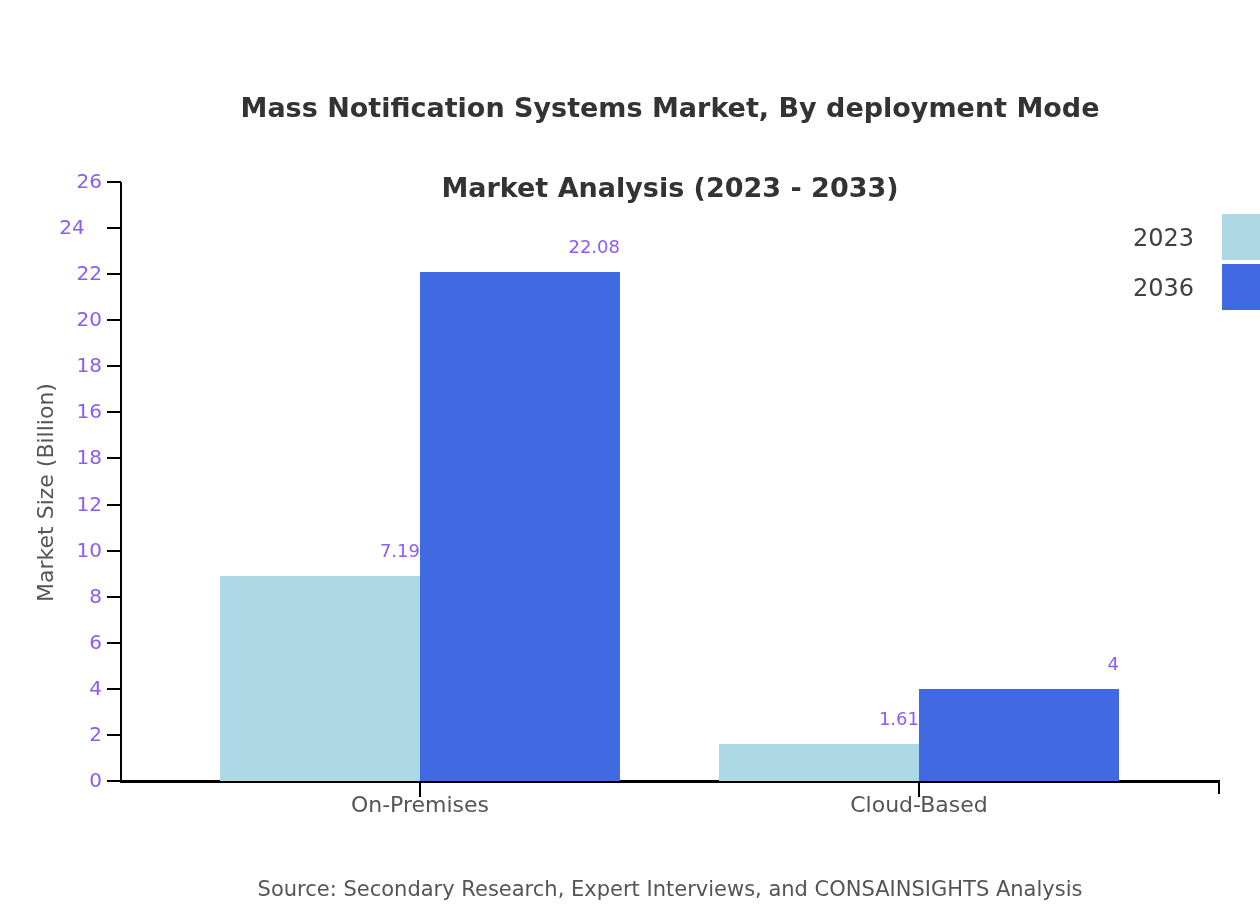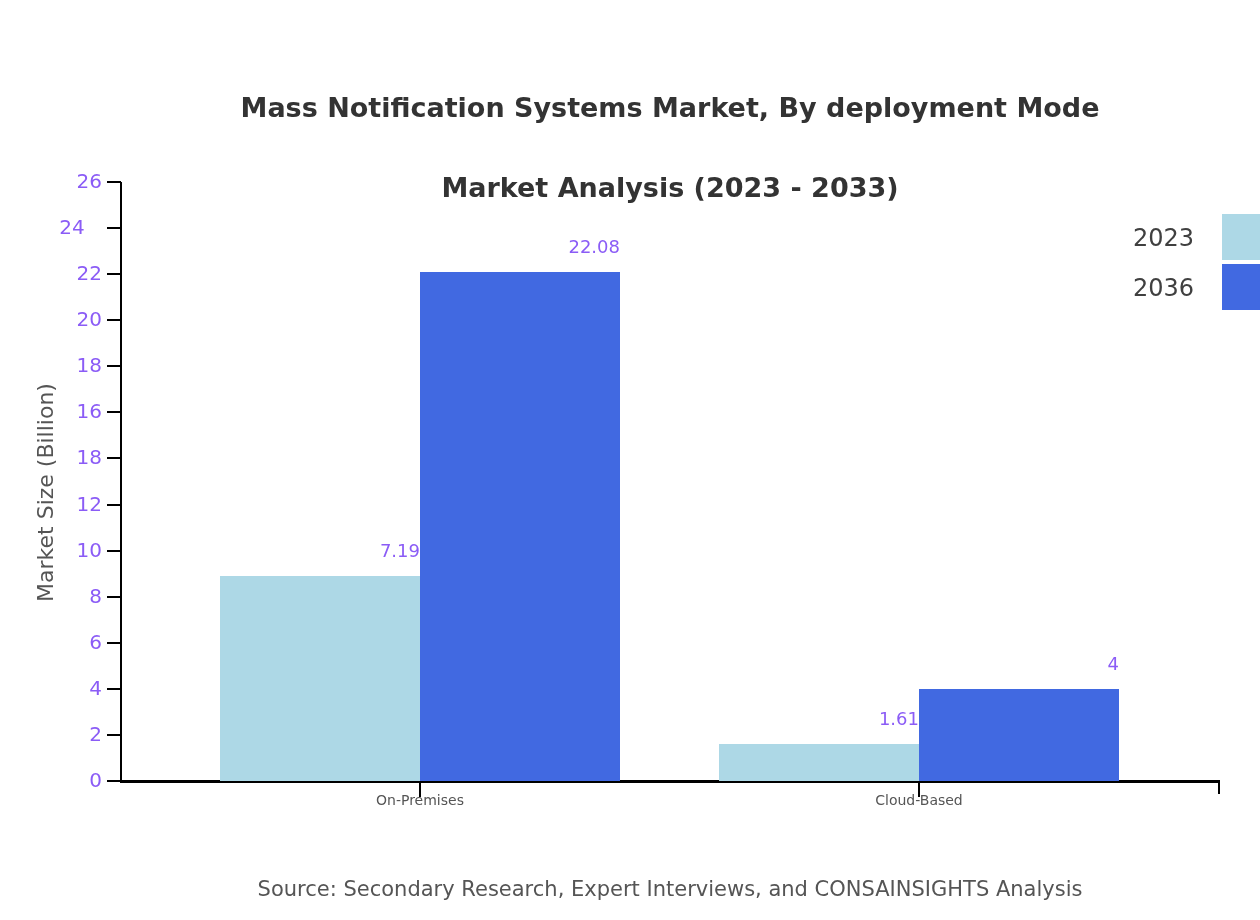--- a/index.html
+++ b/index.html
@@ -83,21 +83,21 @@
     top: 783px;
     width: 2px;
     height: 14px;
     background: #000000;
   }
   .x-tick-label {
     position: absolute;
     top: 792px;
     width: 300px;
     text-align: center;
-    font-size: 14px;
+    font-size: 22px;
     color: #555555;
   }
 
   .y-axis-title {
     position: absolute;
     left: -105px;
     top: 480px;
     width: 300px;
     text-align: center;
     font-size: 22px;

